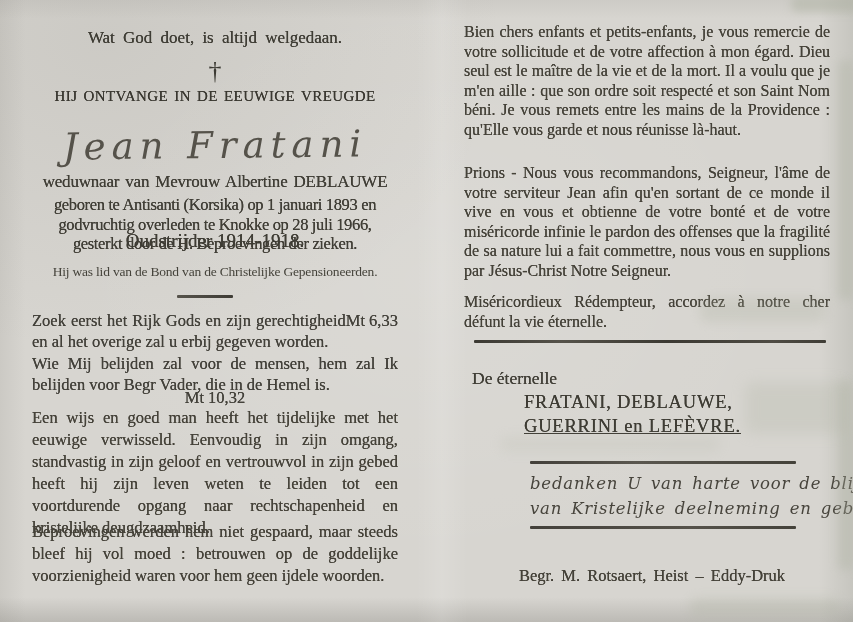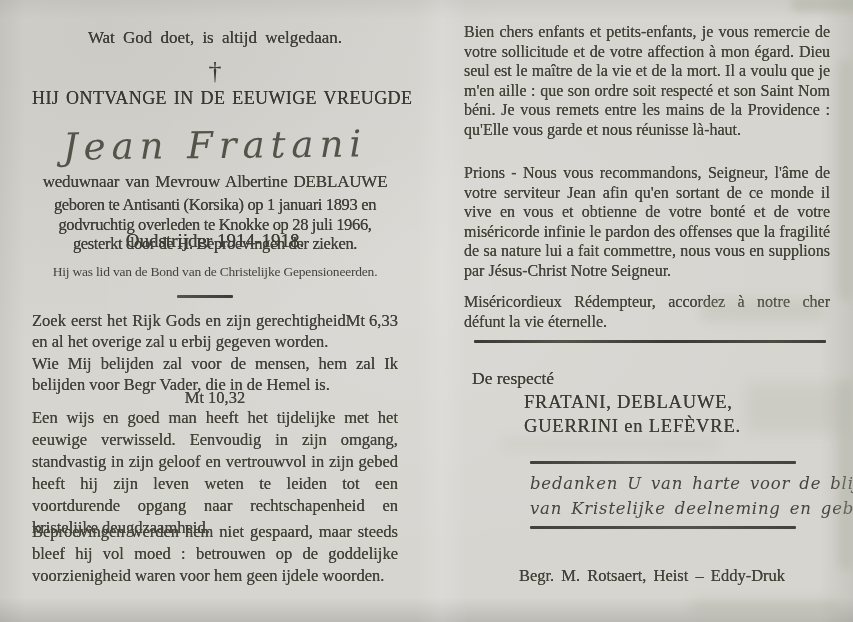--- a/index.html
+++ b/index.html
@@ -30,21 +30,21 @@
   .page.right { left: 464px; width: 366px; }
 
   .abs { position: absolute; left: 0; width: 100%; }
   .ink { text-shadow: 0 0 0.55px currentColor; }
   .center { text-align: center; }
   .justify { text-align: justify; }
   .nowrap { white-space: nowrap; }
 
   .motto { top: 28px; font-size: 17px; word-spacing: 4px; color: #3f3d35; }
   .cross { top: 56px; font-size: 26px; color: #3c3a33; }
-  .heading { font-size: 18px; letter-spacing: 0.4px; color: #3a3831; word-spacing: 2px; }
+  .heading { font-size: 15px; letter-spacing: 0.4px; color: #3a3831; word-spacing: 2px; }
   .heading.l1 { top: 88px; }
   .heading.l2 { top: 112px; }
   .name {
     top: 124px; font-size: 37px; font-style: italic;
     font-family: "DejaVu Serif", "Liberation Serif", serif;
     letter-spacing: 6px; color: #55524a;
     transform: rotate(-0.6deg);
   }
   .widower { top: 172px; font-size: 17px; letter-spacing: -0.2px; word-spacing: 2px; color: #403e36; }
   .life { top: 195px; font-size: 16.5px; line-height: 19.5px; letter-spacing: -0.35px; color: #403e36; }
@@ -72,21 +72,21 @@
   .par.p2 { top: 521px; }
 
   .fr { font-size: 16px; line-height: 19.6px; color: #454239; }
   .fr.farewell { top: 22px; }
   .fr.prayer { top: 163px; }
   .fr.invocation { top: 292px; }
 
   .family-intro { top: 368px; left: 8px; width: 350px; font-size: 17.5px; color: #403e36; }
   .family-names { left: 60px; width: 300px; font-size: 18.5px; letter-spacing: 0.8px; color: #3e3c34; }
   .family-names.f1 { top: 392px; }
-  .family-names.f2 { top: 416px; }
+  .family-names.f2 { top: 416px; text-decoration: underline; }
 
   .thanks {
     left: 66px; width: 266px; text-align: center;
     font-style: italic; font-family: "DejaVu Serif", serif;
     font-size: 16.5px; letter-spacing: 0.8px; word-spacing: 3px; color: #47443c;
   }
   .thanks.t1 { top: 474px; }
   .thanks.t2 { top: 499px; }
 
   .printer { top: 566px; left: 10px; width: 356px; text-align: center;
@@ -130,21 +130,21 @@
     <div class="abs quote-ref-line ink">Mt 10,32</div>
     <div class="abs par p1 justify ink">Een wijs en goed man heeft het tijdelijke met het eeuwige verwisseld. Eenvoudig in zijn omgang, standvastig in zijn geloof en vertrouwvol in zijn gebed heeft hij zijn leven weten te leiden tot een voortdurende opgang naar rechtschapenheid en kristelijke deugdzaamheid.</div>
     <div class="abs par p2 justify ink">Beproevingen werden hem niet gespaard, maar steeds bleef hij vol moed : betrouwen op de goddelijke voorzienigheid waren voor hem geen ijdele woorden.</div>
   </div>
 
   <div class="page right">
     <div class="abs fr farewell justify ink">Bien chers enfants et petits-enfants, je vous remercie de votre sollicitude et de votre affection à mon égard. Dieu seul est le maître de la vie et de la mort. Il a voulu que je m'en aille : que son ordre soit respecté et son Saint Nom béni. Je vous remets entre les mains de la Providence : qu'Elle vous garde et nous réunisse là-haut.</div>
     <div class="abs fr prayer justify ink">Prions - Nous vous recommandons, Seigneur, l'âme de votre serviteur Jean afin qu'en sortant de ce monde il vive en vous et obtienne de votre bonté et de votre miséricorde infinie le pardon des offenses que la fragilité de sa nature lui a fait commettre, nous vous en supplions par Jésus-Christ Notre Seigneur.</div>
     <div class="abs fr invocation justify ink">Miséricordieux Rédempteur, accordez à notre cher défunt la vie éternelle.</div>
     <div class="divider r1"></div>
-    <div class="abs family-intro ink">De respecté</div>
+    <div class="abs family-intro ink">De éternelle</div>
     <div class="abs family-names f1 ink nowrap">FRATANI, DEBLAUWE,</div>
     <div class="abs family-names f2 ink nowrap">GUERRINI en LEFÈVRE.</div>
     <div class="divider r2"></div>
     <div class="abs thanks t1 nowrap">bedanken U van harte voor de blijken</div>
     <div class="abs thanks t2 nowrap">van Kristelijke deelneming en gebeden.</div>
     <div class="divider r3"></div>
     <div class="abs printer ink nowrap">Begr. M. Rotsaert, Heist – Eddy-Druk</div>
   </div>
 
   <div class="ghost g1"></div>

